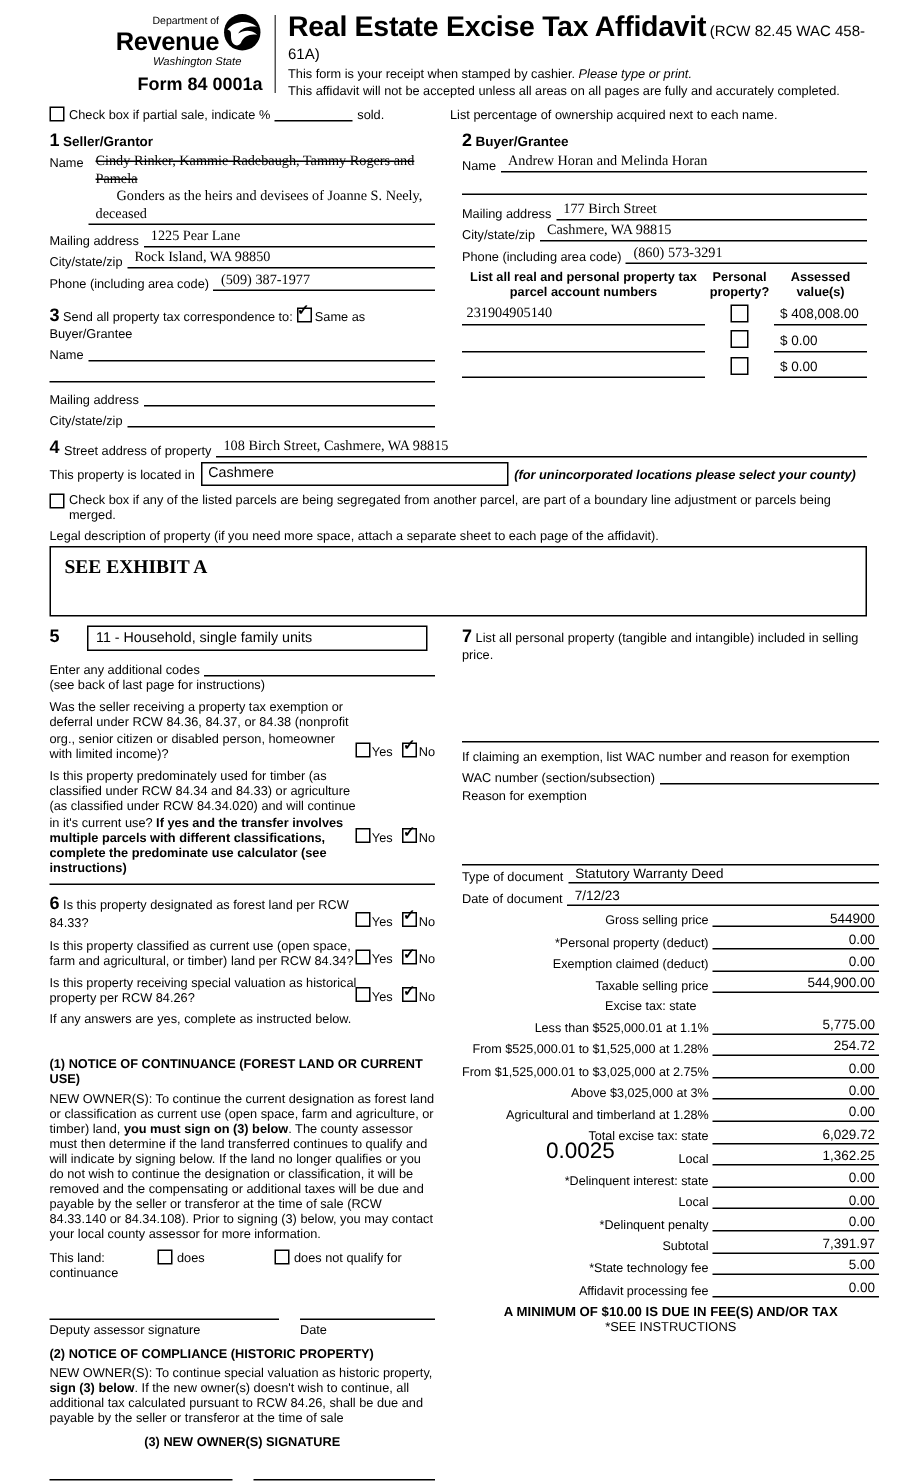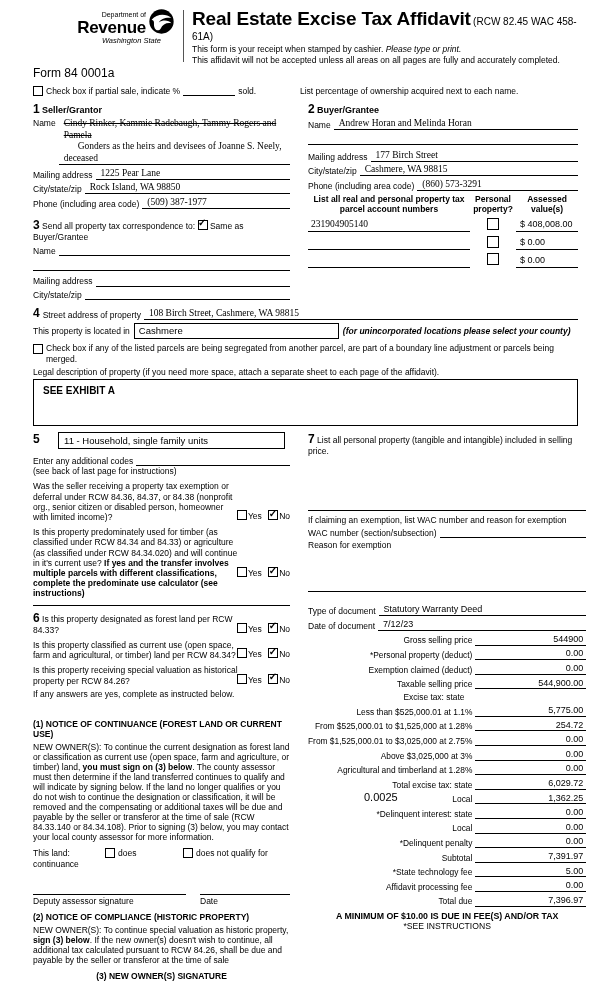--- a/index.html
+++ b/index.html
@@ -12,21 +12,21 @@
   .i { font-style:italic; }
   .serif { font-family:"Liberation Serif", serif; font-size:9.5px; }
   
   .header { display:flex; align-items:flex-start; }
   .brand { width:142px; flex:none; }
   .brand-row { display:flex; justify-content:flex-end; align-items:flex-end; }
   .brand-txt { text-align:right; }
   .dept { font-size:7px; }
   .rev { font-size:17px; font-weight:bold; letter-spacing:-0.3px; line-height:0.9; }
   .wastate { font-size:7.5px; font-style:italic; text-align:right; padding-right:14px; margin-top:1px; }
-  .formno { font-size:12px; font-weight:normal; margin-top:21px; text-align:left; }
+  .formno { font-size:12px; font-weight:bold; margin-top:4px; text-align:right; }
   .logo { width:27px; height:27px; margin-left:2px; flex:none; }
   .vline { width:1px; background:#555; height:52px; margin:2px 8px 0 8px; flex:none; }
   .titleblock { flex:1; }
   .title { font-size:19px; font-weight:bold; letter-spacing:-0.2px;text-align:center; }
   .titleref { font-size:10px; }
   .note { font-size:8.5px; margin-top:1px; }
   
   .cb { display:inline-block; width:8px; height:8px; border:1.2px solid #000; position:relative; vertical-align:-1px; flex:none; background:#fff; }
   .cb.checked::after { content:"\2713"; position:absolute; left:-0.5px; top:-3.5px; font-size:10px; font-weight:bold; }
   .yn { white-space:nowrap; }
@@ -50,21 +50,21 @@
   .prow .pnum { border-bottom:1px solid #000; font-family:"Liberation Serif",serif; font-size:9.5px; height:12px; padding-left:3px; }
   .prow .pcbwrap { text-align:center; padding-bottom:1px; }
   .prow .pcb { width:10px; height:10px; }
   .prow .pval { border-bottom:1px solid #000; height:12px; padding-left:4px; font-size:9px; }
   
   .locrow { display:flex; align-items:center; margin-top:3px; }
   .locbox { border:1.2px solid #000; width:195px; height:14px; line-height:14px; padding:0 4px; margin:0 4px; font-size:9.5px; }
   .locnote { font-weight:bold; font-style:italic; }
   .cbrow { display:flex; align-items:flex-start; margin-top:4px; }
   .cbrow .cb { margin:1px 3px 0 0; }
-  .legalbox { border:1.6px solid #000; height:47px; margin-top:2px; padding:5px 9px; font-family:Liberation Sans, sans-serif; font-weight:bold; font-size:10px; box-sizing:border-box; }
+  .legalbox { border:1.6px solid #000; height:47px; margin-top:2px; padding:5px 9px; font-family:Liberation Serif, serif; font-weight:bold; font-size:13px; box-sizing:border-box; }
   
   .codebox { display:inline-block; border:1.2px solid #000; width:215px; height:15px; line-height:15px; padding:0 5px; margin-left:16px; font-size:9.5px; vertical-align:middle; }
   .q { position:relative; padding-right:52px; margin-top:5px; }
   .q .yn-abs { position:absolute; right:0; bottom:1px; }
   .q .yn-mid { position:absolute; right:0; bottom:20px; }
   .hrline { border-top:1px solid #000; margin-top:6px; }
   .para { margin-top:3px; line-height:1.18; }
   .landrow { display:flex; margin-top:6px; }
   .landrow .part { display:flex; align-items:center; }
   .landrow .cb { margin-right:3px; }
@@ -73,21 +73,21 @@
   .slot .sline { border-bottom:1px solid #000; height:11px; }
   .slot .slab { margin-top:1px; }
   .grow17 { flex:1.7; } .grow1 { flex:1; }
   .center { text-align:center; }
   .sgrid { display:grid; grid-template-columns:1fr 1fr; column-gap:14px; margin-top:9px; }
   
   .fin-row { display:flex; align-items:flex-end; margin-top:2.8px; }
   .fin-label { flex:1; text-align:right; white-space:nowrap; padding-right:3px; font-size:8.4px; }
   .fin-value { width:108px; flex:none; border-bottom:1px solid #000; text-align:right; padding-right:3px; font-size:9px; min-height:10px; }
   .fin-h .fin-label { padding-right:122px; }
-  .fin-prefix { position:absolute; margin-left:56px; font-size:11px; }
+  .fin-prefix { position:absolute; margin-left:56px; font-size:15px; }
   .minnote { font-weight:bold; text-align:center; font-size:8.8px; margin-top:4px; }
   .seeinstr { text-align:center; font-size:8.6px; }
   .strike { text-decoration:line-through; }
 </style>
 </head>
 <body>
 
 <div class="page">
 
   <div class="header">
@@ -343,21 +343,21 @@
       </div>
       <div class="blankline" style="margin-top:42px;"></div>
       <div style="margin-top:4px;">If claiming an exemption, list WAC number and reason for exemption</div>
       <div class="field">
         <span class="lab">WAC number (section/subsection)</span>
         <span class="val"></span>
       </div>
       <div style="margin-top:2px;">Reason for exemption</div>
       <div class="blankline" style="margin-top:30px;"></div>
 
-      <div class="field" style="margin-top:12px;">
+      <div class="field" style="margin-top:0;">
         <span class="lab">Type of document</span>
         <span class="val" style="font-size:9px;">Statutory Warranty Deed</span>
       </div>
       <div class="field">
         <span class="lab">Date of document</span>
         <span class="val" style="font-size:9px;">7/12/23</span>
       </div>
 
       <div style="margin-top:2px; position:relative;">
           <div class="fin-row">
@@ -425,24 +425,20 @@
             <span class="fin-value">7,391.97</span>
           </div>
           <div class="fin-row">
             <span class="fin-label">*State technology fee</span>
             <span class="fin-value">5.00</span>
           </div>
           <div class="fin-row">
             <span class="fin-label">Affidavit processing fee</span>
             <span class="fin-value">0.00</span>
           </div>
-          <div class="fin-row">
-            <span class="fin-label">Total due</span>
-            <span class="fin-value">7,396.97</span>
-          </div>
         </div>
 
       <div class="minnote">A MINIMUM OF $10.00 IS DUE IN FEE(S) AND/OR TAX</div>
       <div class="seeinstr">*SEE INSTRUCTIONS</div>
     </div>
   </div>
 
 </div>
 
 </body></html>

